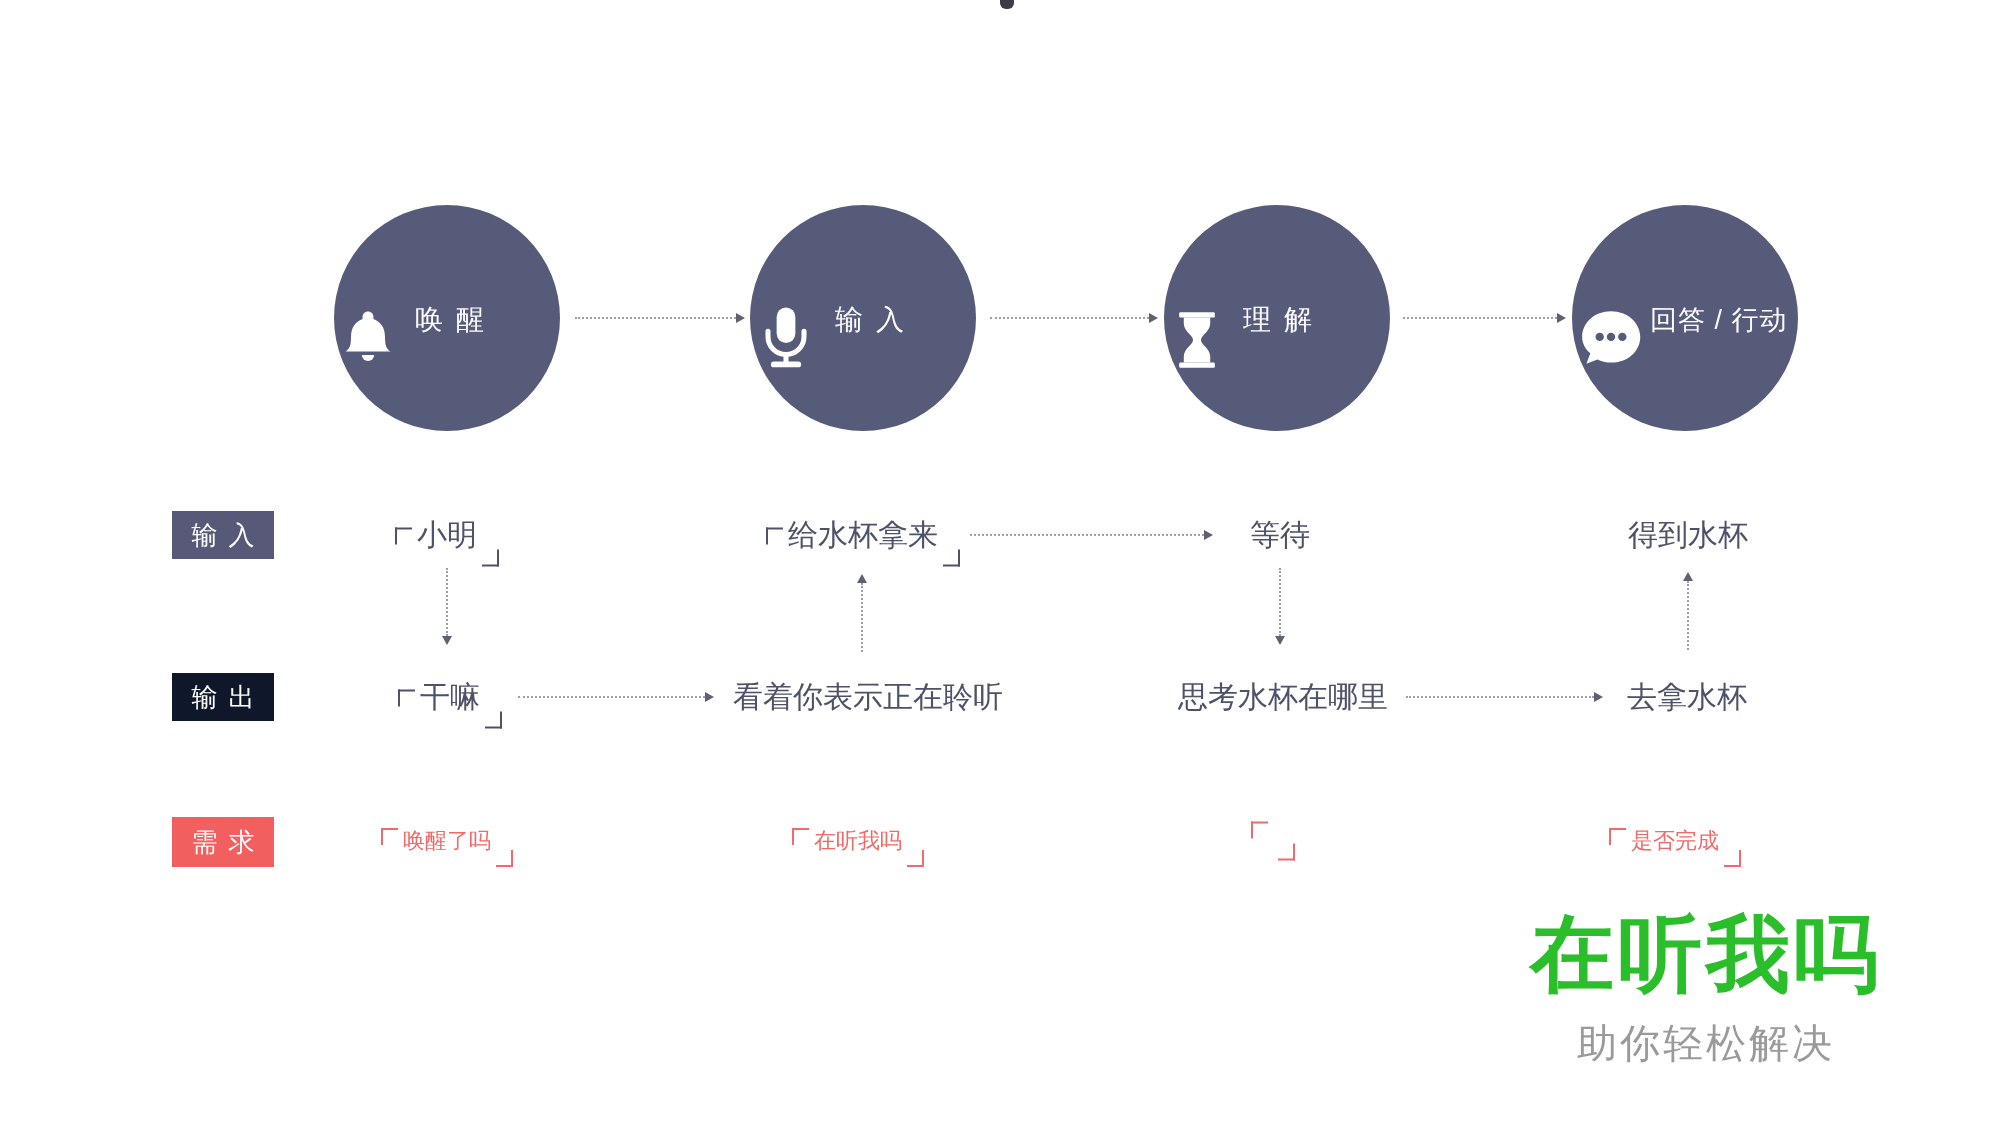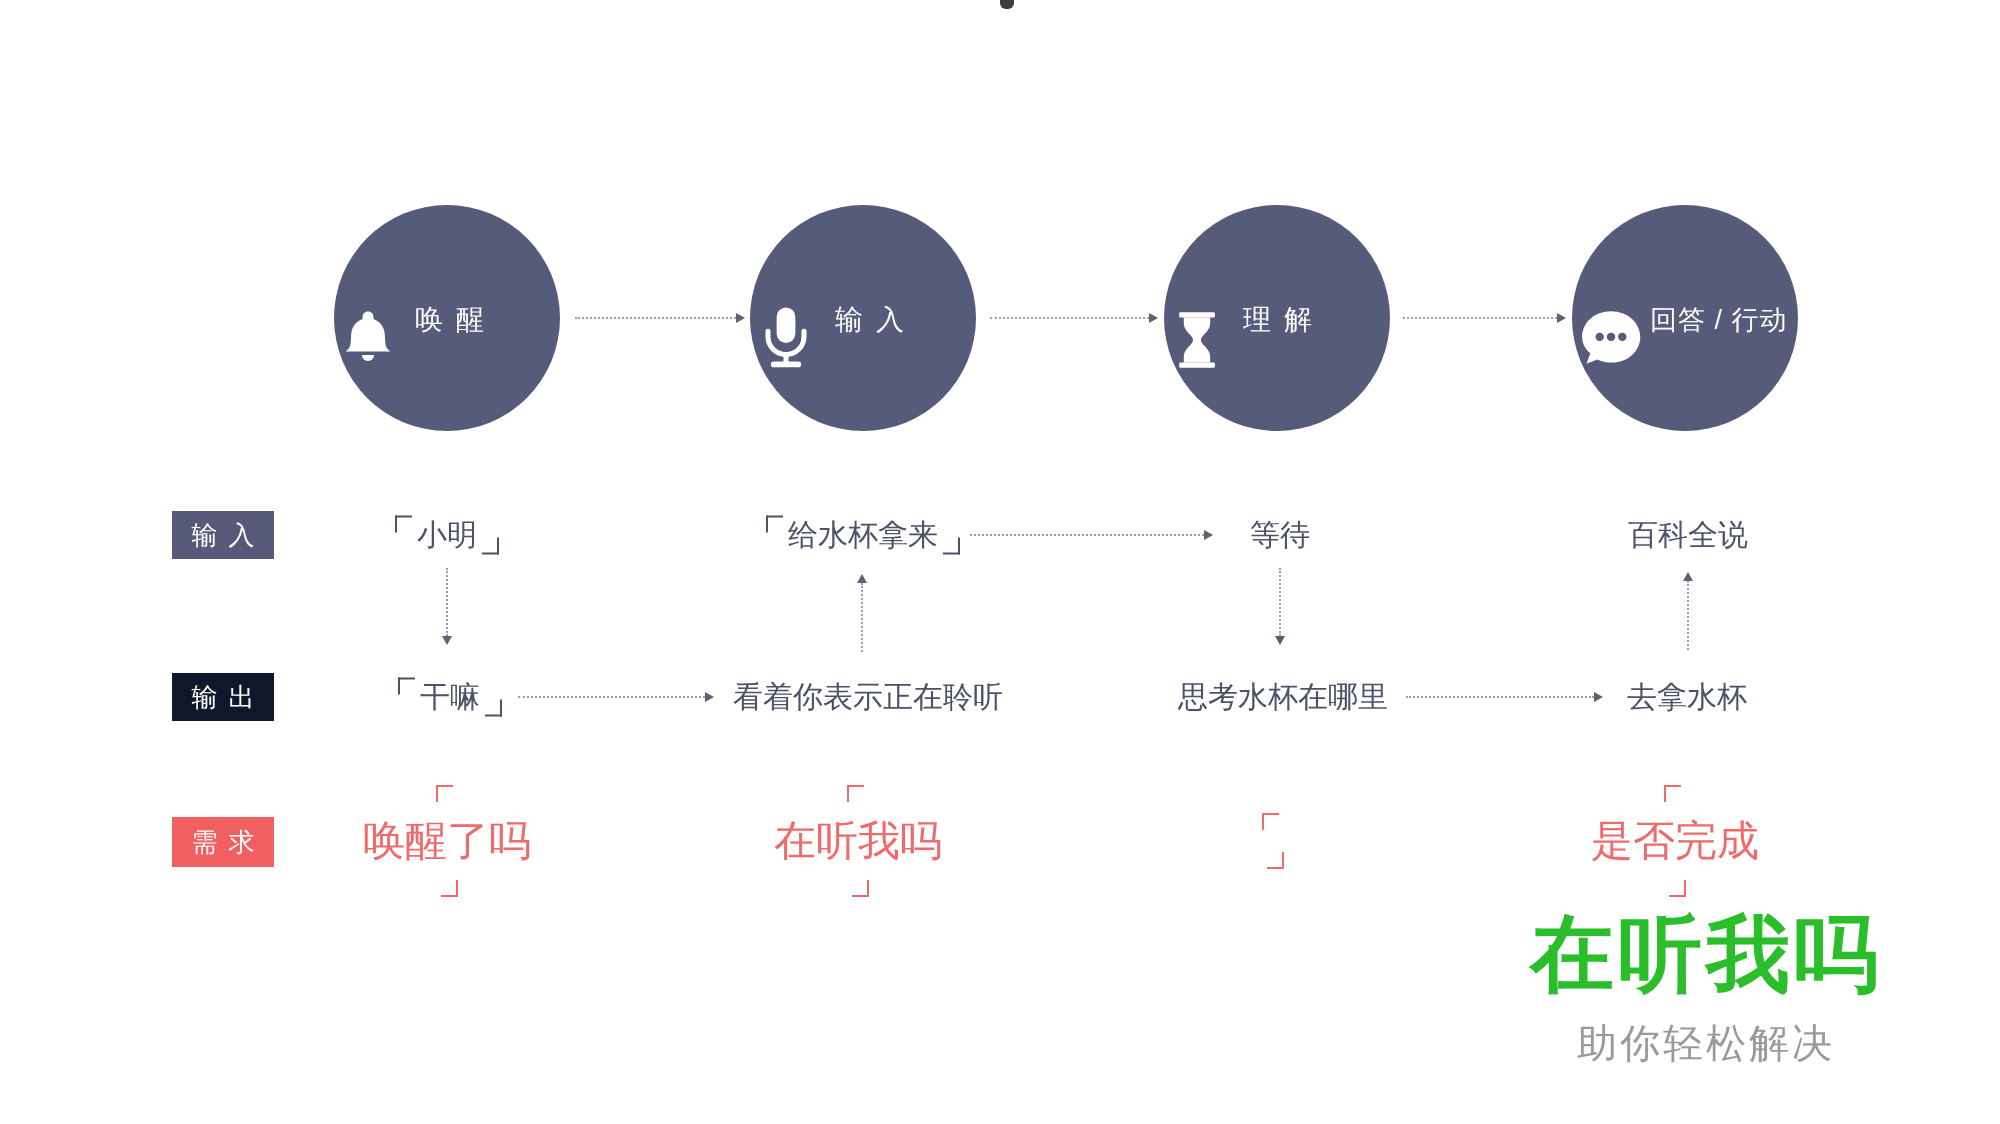--- a/index.html
+++ b/index.html
@@ -12,22 +12,22 @@
     background:#575b7a;display:flex;flex-direction:row;align-items:center;}
   .circle .icon{margin-top:44px;height:96px;display:flex;align-items:center;justify-content:center;}
   .clabel{color:#fbfbfd;font-size:28px;letter-spacing:13px;text-indent:13px;margin-top:4px;white-space:nowrap;}
   .clabel.wide{letter-spacing:1px;text-indent:0;font-size:27px;}
   
   .rowlabel{position:absolute;left:172px;width:102px;height:48px;color:#ffffff;
     display:flex;align-items:center;justify-content:center;font-size:26px;
     letter-spacing:11px;text-indent:11px;}
   
   .cell{position:absolute;transform:translate(-50%,-50%);font-size:30px;color:#4e5269;
-    white-space:nowrap;display:flex;align-items:center;}
-  .cell.red{color:#ef6a6a;font-size:42px;flex-direction:column;}
+    white-space:nowrap;display:flex;align-items:flex-end;}
+  .cell.red{color:#ef6a6a;font-size:22px;}
   .bk{display:inline-block;width:15px;height:15px;}
   .bk.o{border-top:2px solid currentColor;border-left:2px solid currentColor;
     transform:translateY(-11px);margin-right:5px;}
   .bk.c{border-bottom:2px solid currentColor;border-right:2px solid currentColor;
     transform:translateY(11px);margin-left:5px;}
   
   .ha{position:absolute;height:10px;display:flex;align-items:center;}
   .ha .dl{flex:1;border-top:2px dotted #9aa0ab;}
   .tri-r{width:0;height:0;border-left:9px solid #5d6170;border-top:5px solid transparent;border-bottom:5px solid transparent;}
   .va{position:absolute;width:10px;display:flex;flex-direction:column;align-items:center;}
@@ -123,21 +123,21 @@
   </div>
   <div class="cell" style="left:863px;top:535px">
     <span class="bk o"></span>
     <span>给水杯拿来</span>
     <span class="bk c"></span>
   </div>
   <div class="cell" style="left:1280px;top:535px">
     <span>等待</span>
   </div>
   <div class="cell" style="left:1688px;top:535px">
-    <span>百科全说</span>
+    <span>得到水杯</span>
   </div>
   <div class="ha" style="left:970px;top:530px;width:243px">
       <i class="dl"></i>
       <i class="tri-r"></i>
     </div>
 
   <div class="cell" style="left:450px;top:697px">
     <span class="bk o"></span>
     <span>干嘛</span>
     <span class="bk c"></span>

